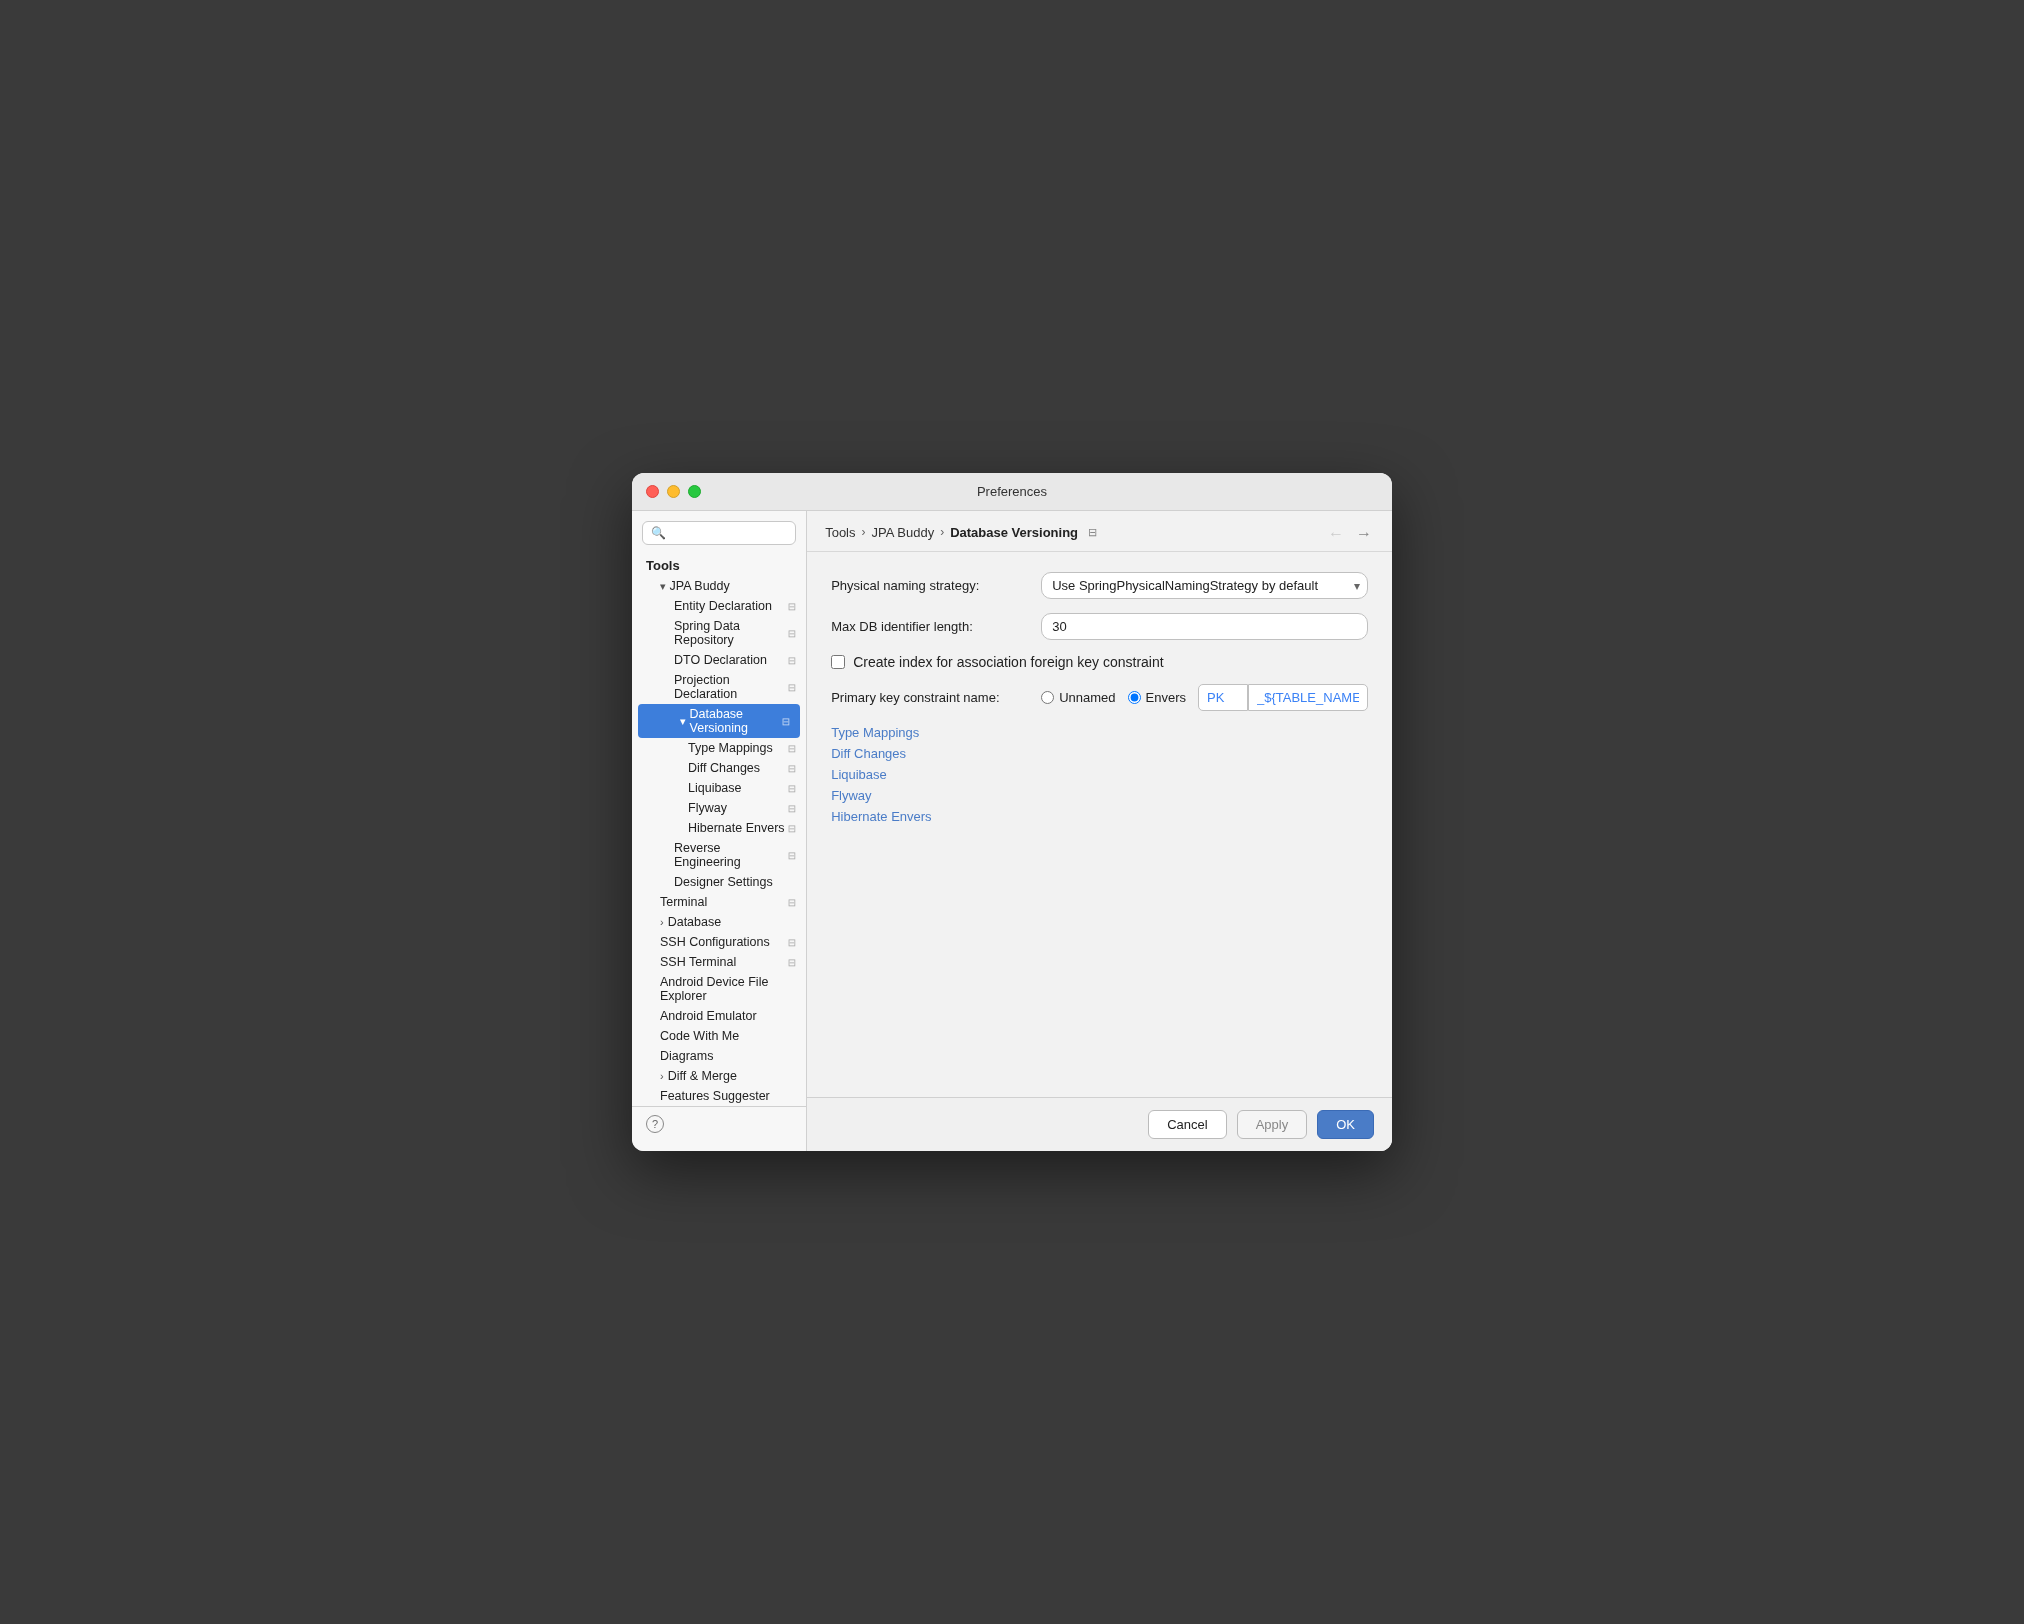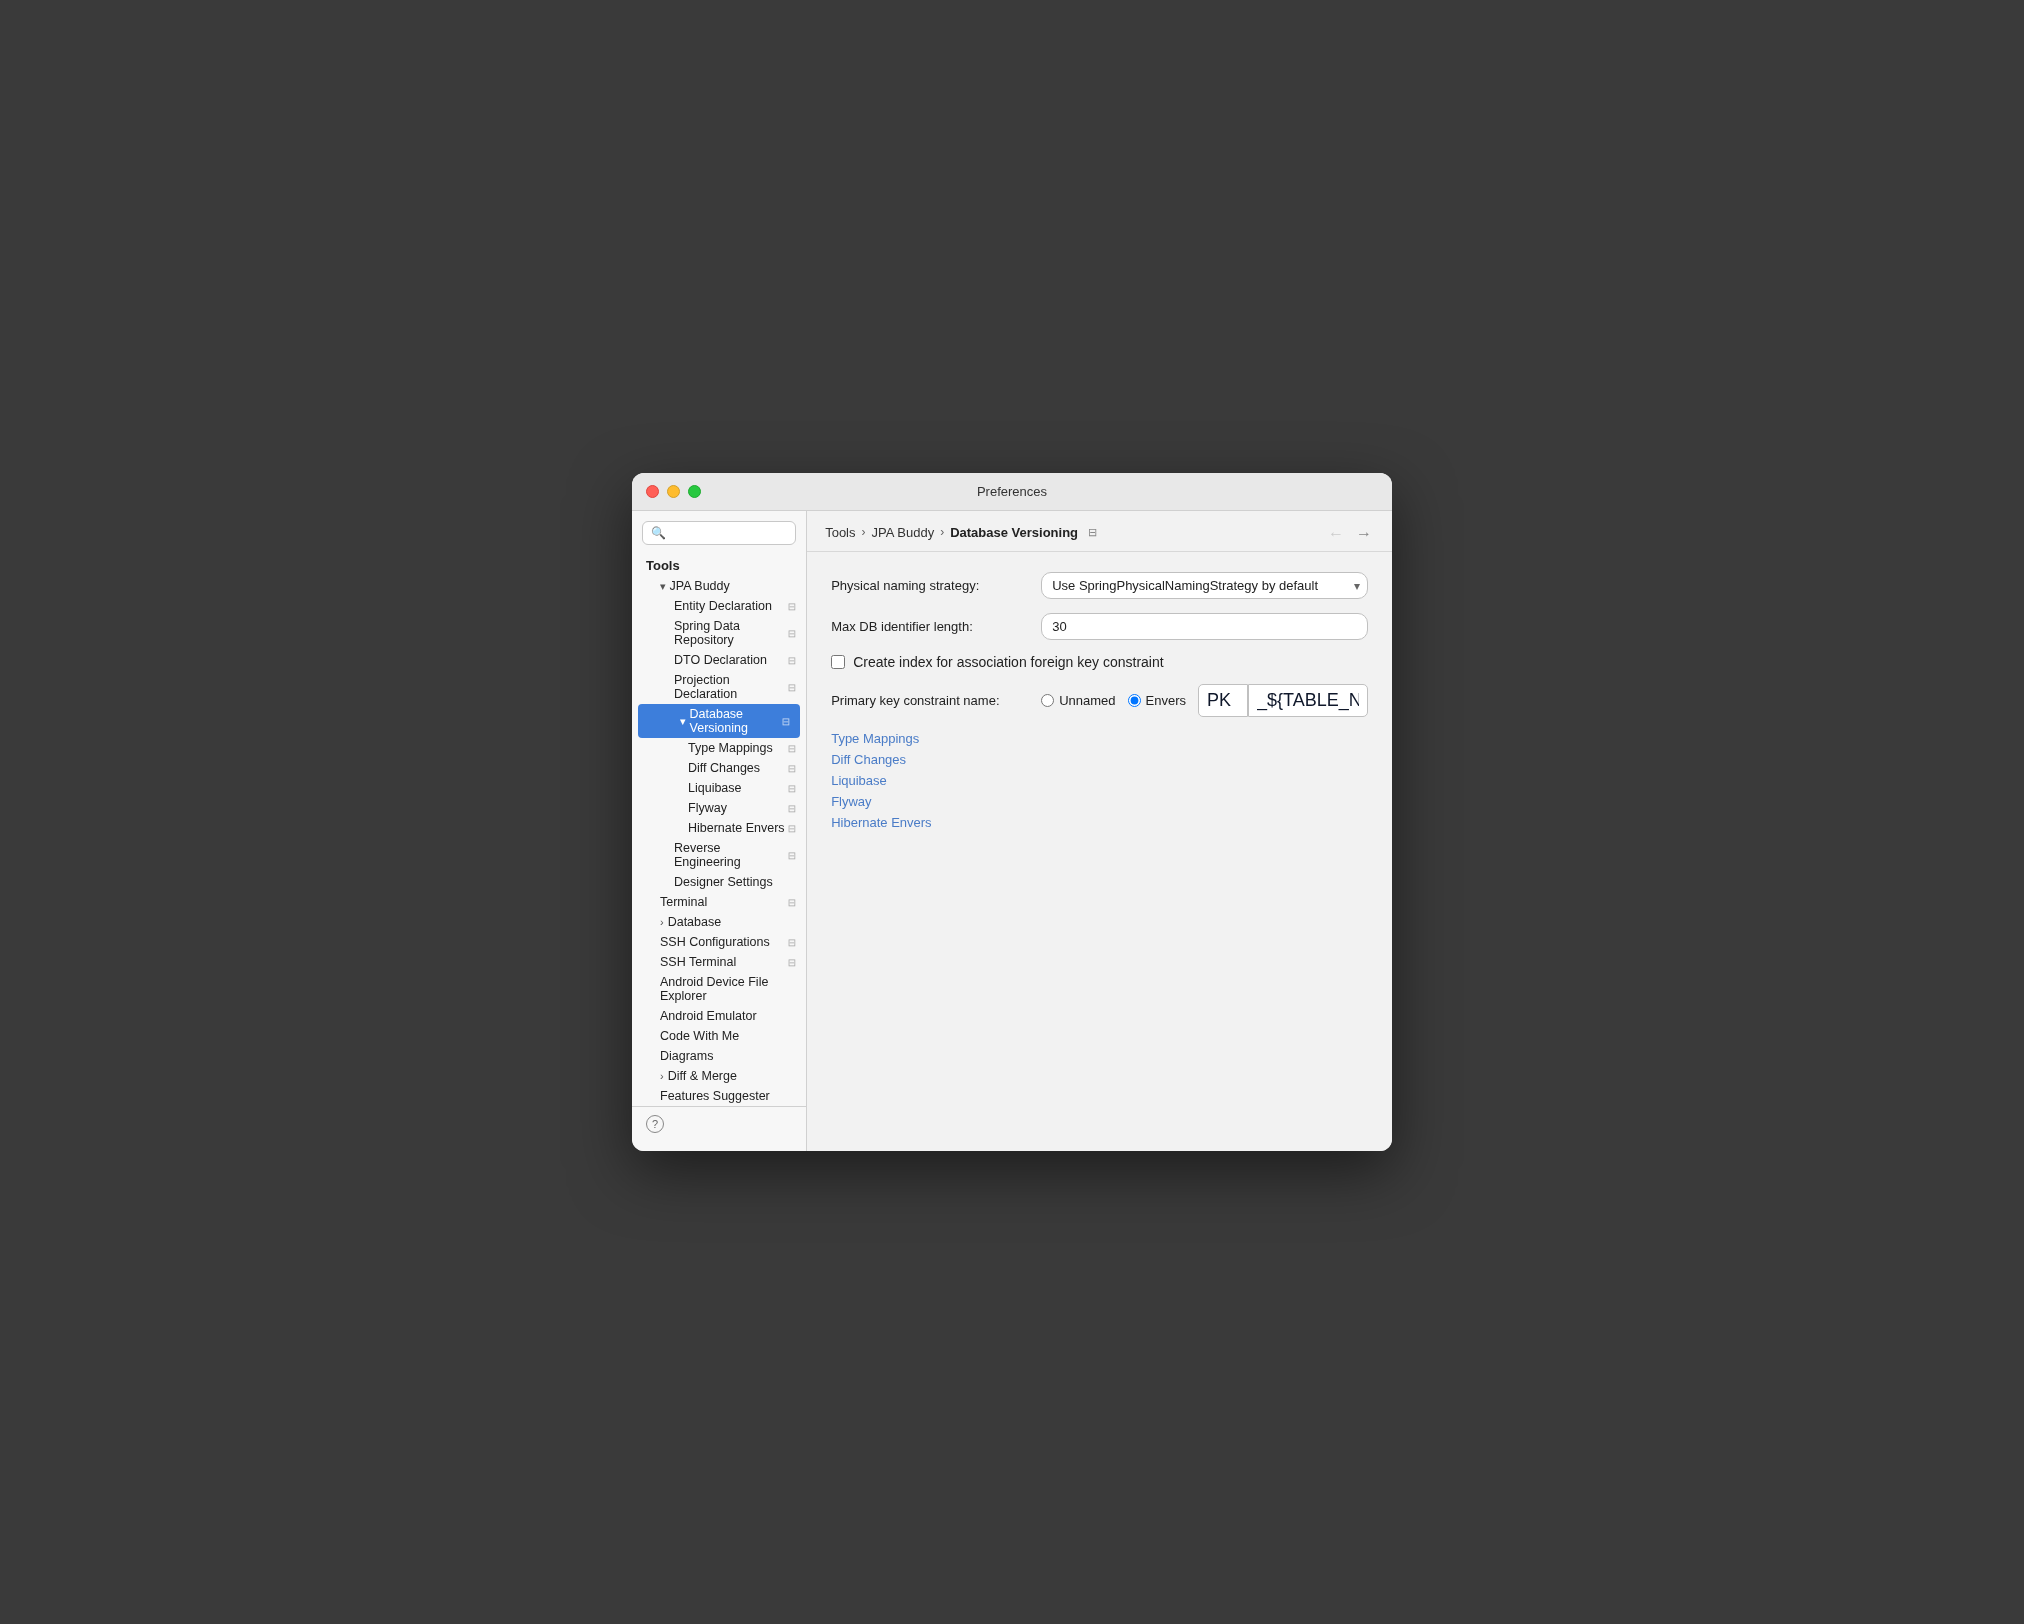--- a/index.html
+++ b/index.html
@@ -267,24 +267,24 @@
     .radio-option label {
       font-size: 13px;
       color: #222;
     }
     .pk-inputs {
       display: flex;
       gap: 0;
     }
     .pk-input {
       padding: 5px 8px;
-      font-size: 18px;
+      font-size: 13px;
       border: 1px solid #c0c0c0;
       background: #fff;
-      color: #0f172a;
+      color: #3b82f6;
     }
     .pk-input:first-child {
       border-radius: 5px 0 0 5px;
       width: 50px;
     }
     .pk-input:last-child {
       border-radius: 0 5px 5px 0;
       width: 120px;
     }
     .link-list {
@@ -509,15 +509,20 @@
 
         <div class="link-list">
           <a class="link-item" href="#">Type Mappings</a>
           <a class="link-item" href="#">Diff Changes</a>
           <a class="link-item" href="#">Liquibase</a>
           <a class="link-item" href="#">Flyway</a>
           <a class="link-item" href="#">Hibernate Envers</a>
         </div>
       </div>
 
+      <div class="footer">
+        <button class="btn">Cancel</button>
+        <button class="btn apply">Apply</button>
+        <button class="btn ok">OK</button>
+      </div>
     </div>
   </div>
 </div>
 
 </body></html>

